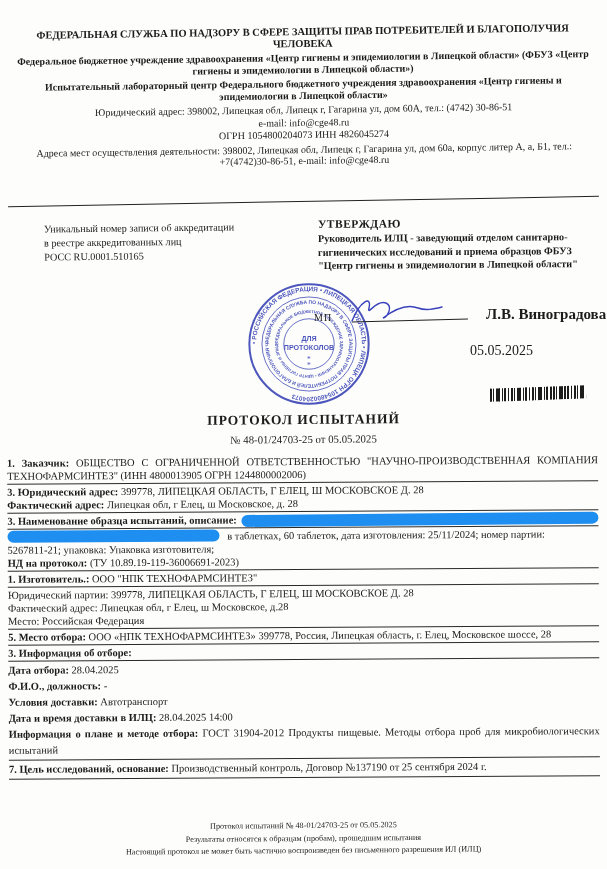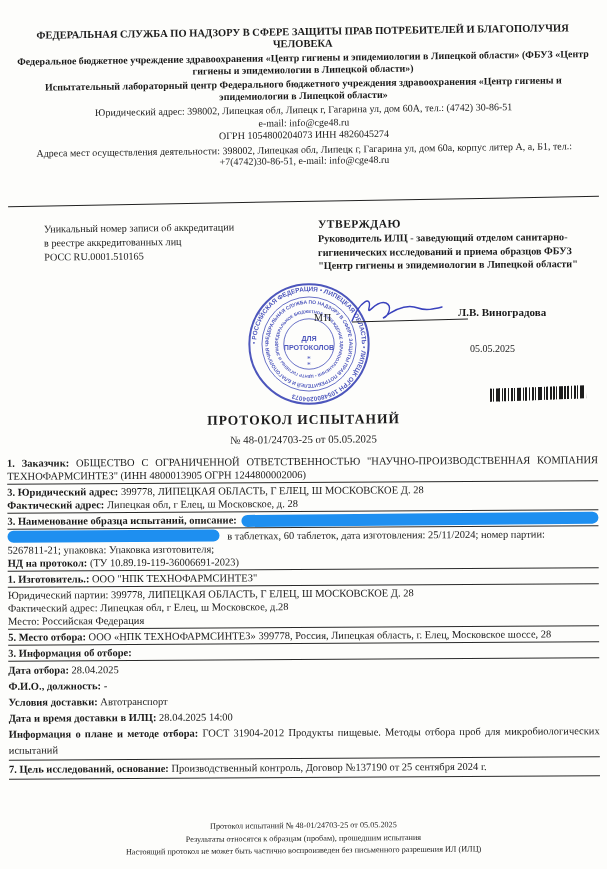--- a/index.html
+++ b/index.html
@@ -48,22 +48,22 @@
 
   .stamp{position:absolute;left:246px;top:66px;width:126px;height:126px;opacity:.85;}
   .stamp text, .stamp textPath{fill:var(--stamp-blue);}
   .stamp .ring-t{font-family:"Liberation Sans",sans-serif;font-weight:bold;}
   .mp-label{position:absolute;left:314px;top:97px;font-size:10px;letter-spacing:1px;}
   .signature-svg{position:absolute;left:346px;top:80px;width:122px;height:32px;}
   .sig-line{
     position:absolute;left:352px;top:105px;width:116px;
     border-top:1.2px solid #222;transform:rotate(-1.5deg);
   }
-  .signer-name{position:absolute;left:458px;top:91px;font-size:11px;font-weight:bold;}
-  .sign-date{position:absolute;left:470px;top:128px;font-size:10px;}
+  .signer-name{position:absolute;left:486px;top:91px;font-size:15px;font-weight:bold;}
+  .sign-date{position:absolute;left:470px;top:128px;font-size:14px;}
   .barcode{
     position:absolute;left:490px;top:172px;width:96px;height:13px;
     transform:rotate(-2.2deg);
     background-image:
       repeating-linear-gradient(90deg,#1c1c1c 0 1px,transparent 1px 3px),
       repeating-linear-gradient(90deg,#1c1c1c 0 2px,transparent 2px 7px),
       repeating-linear-gradient(90deg,transparent 0 9px,#1c1c1c 9px 10px,transparent 10px 13px);
   }
 
   

